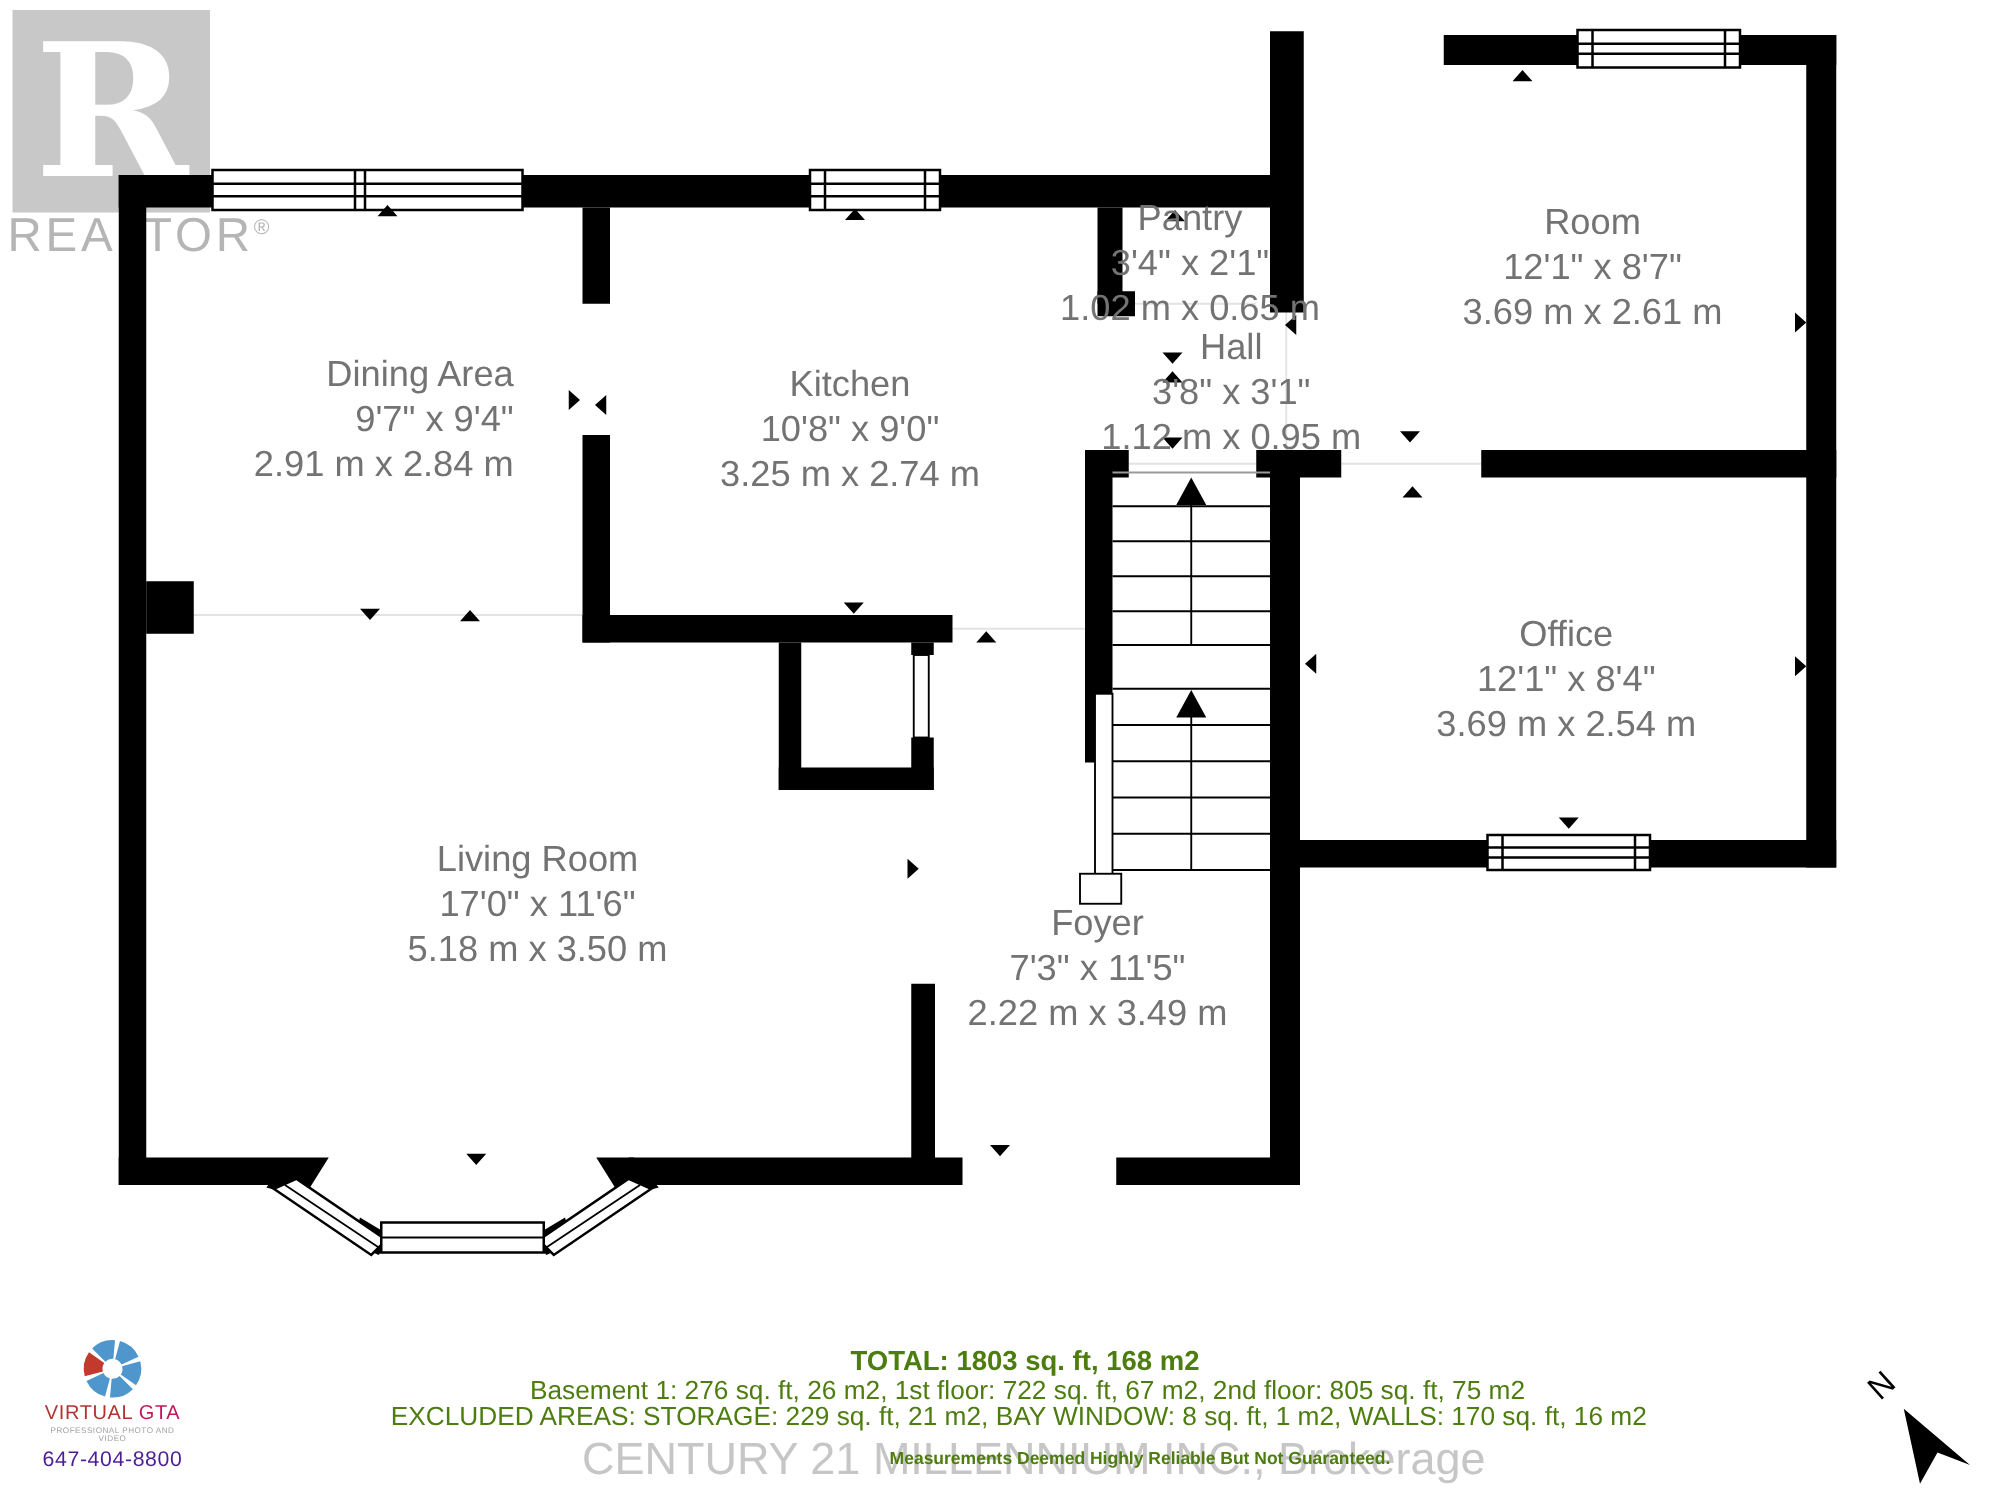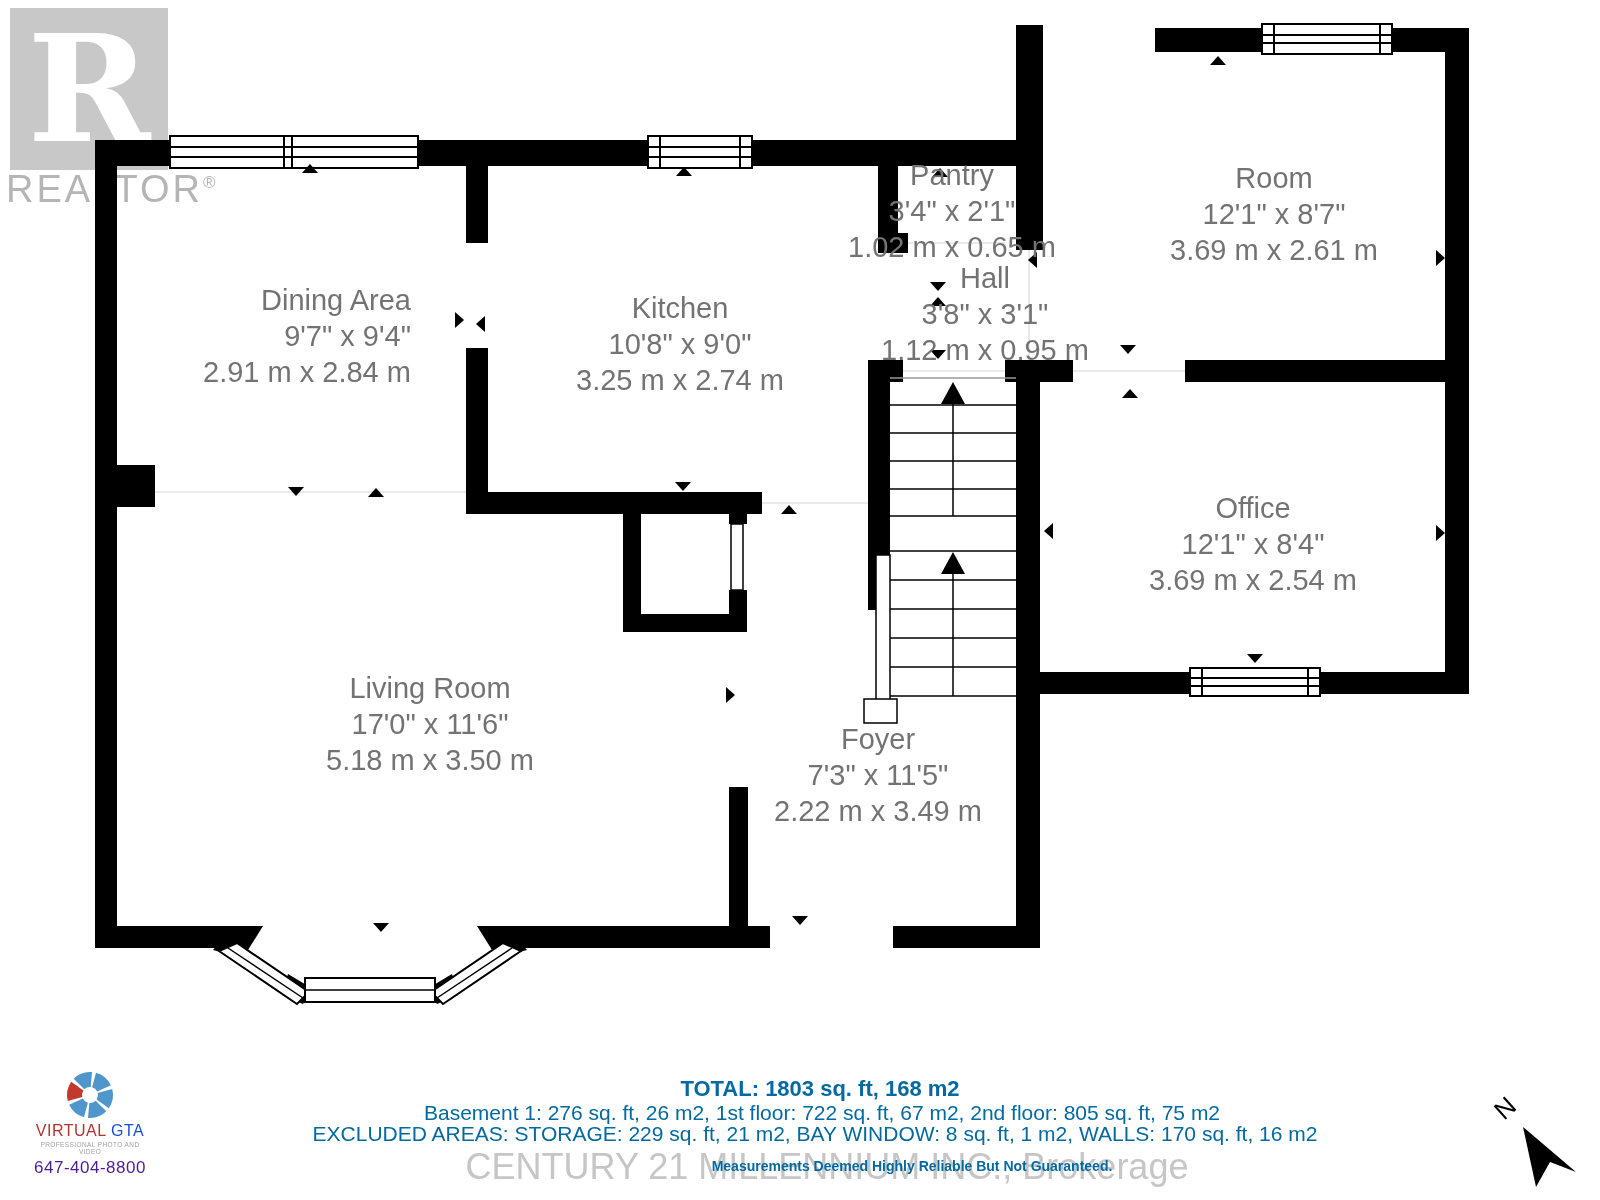--- a/index.html
+++ b/index.html
@@ -15,31 +15,31 @@
   .realtor-text{position:absolute;left:6px;top:168px;font-size:38px;color:#b5b5b5;letter-spacing:3px;white-space:nowrap;}
   .realtor-text sup{font-size:17px;}
   .century-mark{position:absolute;left:827px;top:1146px;transform:translateX(-50%);
                 font-size:36px;color:#c6c6c6;white-space:nowrap;z-index:1;}
   
   .plan-svg{position:absolute;left:0;top:0;z-index:2;}
   
   .rl{position:absolute;transform:translate(-50%,-50%);text-align:center;font-size:29px;
       line-height:36px;color:#737373;white-space:nowrap;z-index:3;}
   
-  .f-line{position:absolute;transform:translateX(-50%);white-space:nowrap;color:#0369a1;z-index:3;}
+  .f-line{position:absolute;transform:translateX(-50%);white-space:nowrap;color:#4d7c0f;z-index:3;}
   .f-total{left:820px;top:1076px;font-size:22px;font-weight:bold;}
   .f-floors{left:822px;top:1101px;font-size:21px;}
   .f-excluded{left:815px;top:1122px;font-size:21px;}
   .f-disclaimer{left:912px;top:1158px;font-size:14px;font-weight:600;}
   
   .vgta{position:absolute;left:30px;top:1070px;width:120px;text-align:center;z-index:3;}
   .vgta svg{display:block;margin:0 auto;}
   .vgta-name{margin-top:2px;font-size:16px;letter-spacing:.5px;}
   .vgta-name .v-red{color:#b23430;font-weight:normal;}
-  .vgta-name .v-gray{color:#1d4ed8;font-weight:normal;}
+  .vgta-name .v-gray{color:#be185d;font-weight:normal;}
   .vgta-tag{font-size:6.5px;color:#a0a0a0;letter-spacing:.4px;margin-top:1px;}
   .vgta-phone{font-size:17px;color:#4c1d95;letter-spacing:.5px;margin-top:3px;}
   
   .north-svg{position:absolute;left:1480px;top:1085px;z-index:3;}
 </style>
 </head>
 <body>
 
 <div class="canvas">
 

